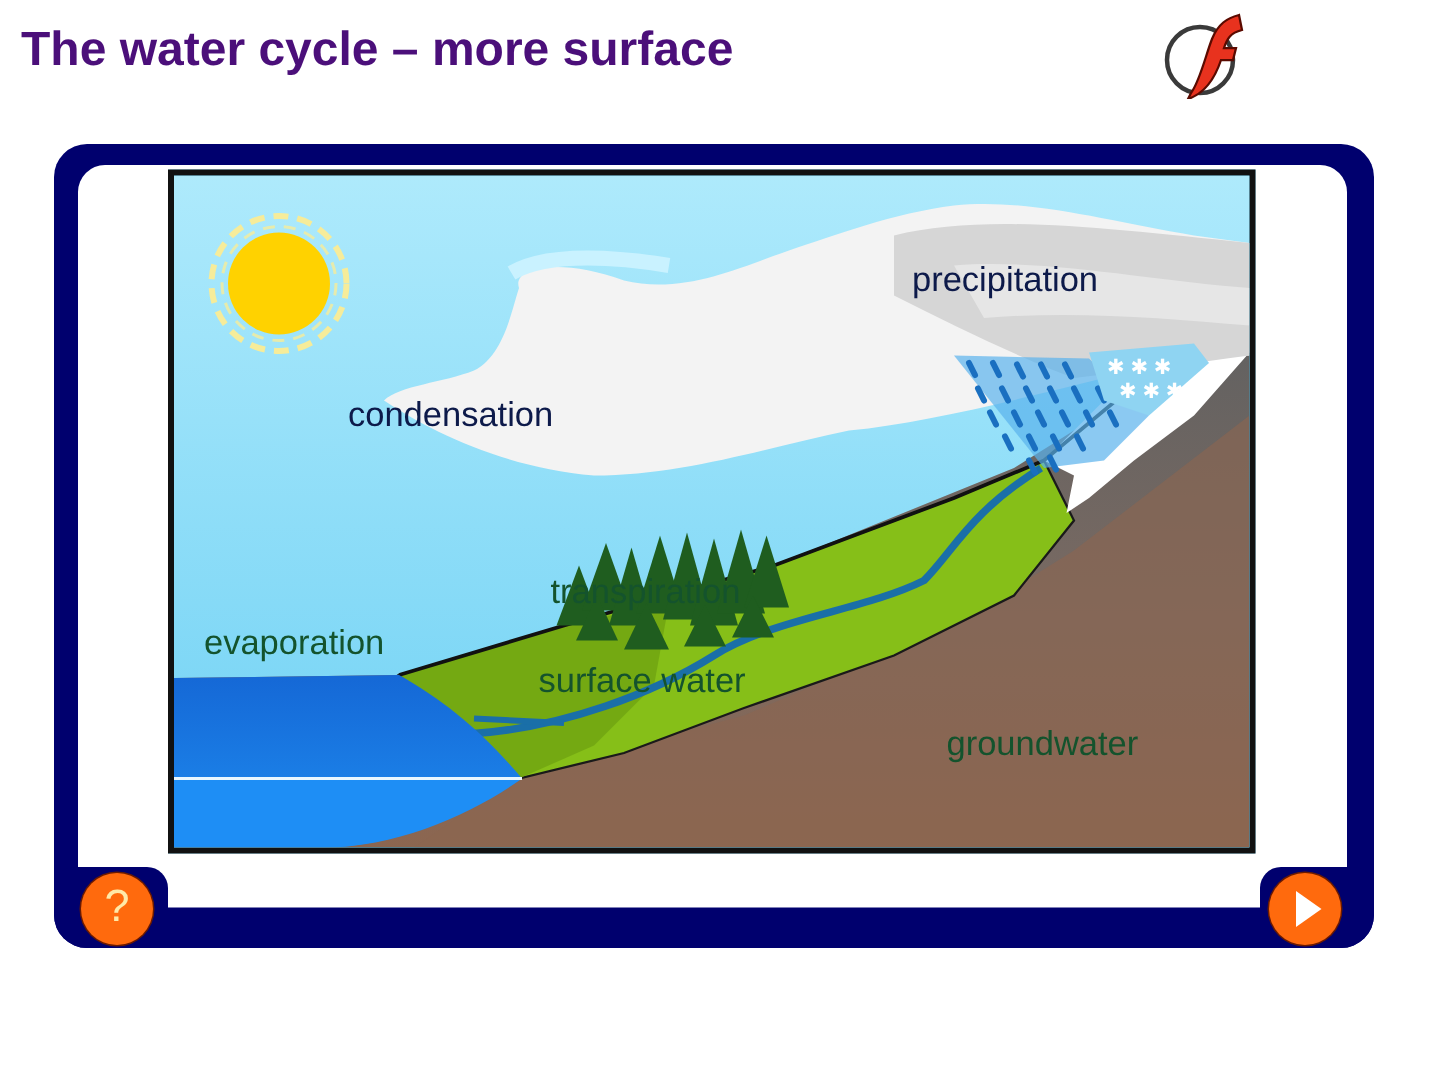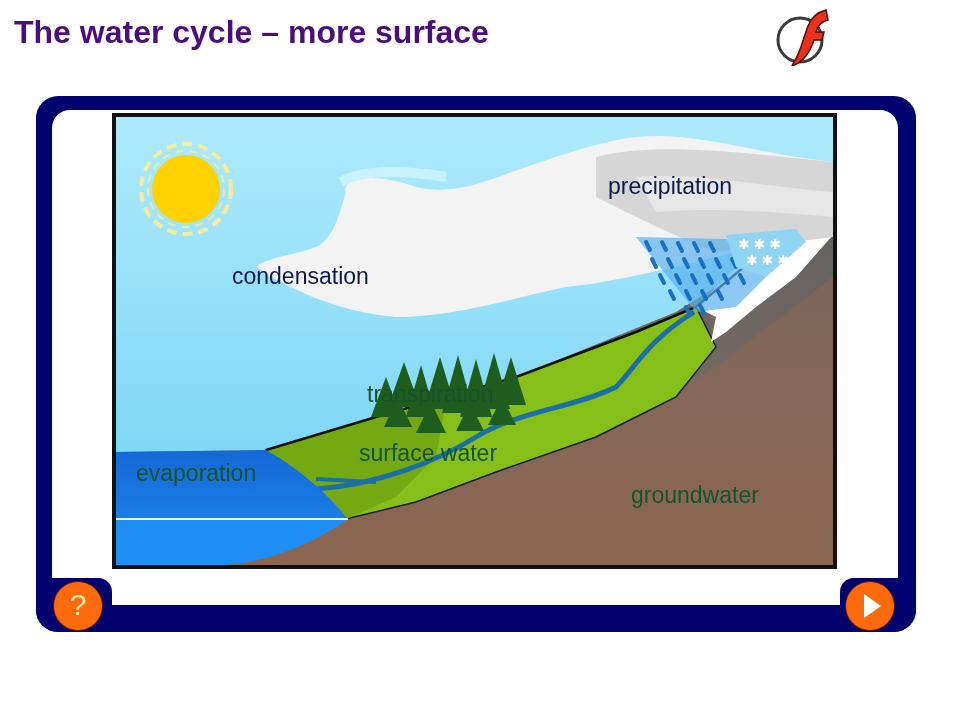--- a/index.html
+++ b/index.html
@@ -126,21 +126,21 @@
 
     <path d="M610 118 L 680 112 L 690 125 L 650 160 L 620 150 Z" fill="#8fd4f2"></path>
     <g fill="#ffffff" font-size="14" font-family="'Liberation Sans', sans-serif">
       <text x="622" y="132">✱ ✱ ✱</text>
       <text x="630" y="148">✱ ✱ ✱</text>
     </g>
   </svg>
 
   <div class="label lbl-dark" style="left:116px; top:116px;margin-top:30px;">condensation</div>
   <div class="label lbl-dark" style="left:492px; top:56px;">precipitation</div>
-  <div class="label lbl-light" style="left:20px; top:298px;margin-top:45px;">evaporation</div>
+  <div class="label lbl-light" style="left:20px; top:298px;">evaporation</div>
   <div class="label lbl-light" style="left:251px; top:264px;">transpiration</div>
   <div class="label lbl-light" style="left:515px; top:365px;">groundwater</div>
   <div class="label lbl-light" style="left:243px; top:323px;">surface water</div>
 </div>
 
 <div class="round-btn help-btn">
   <span>?</span>
 </div>
 <div class="round-btn next-btn">
   <div class="tri"></div>

